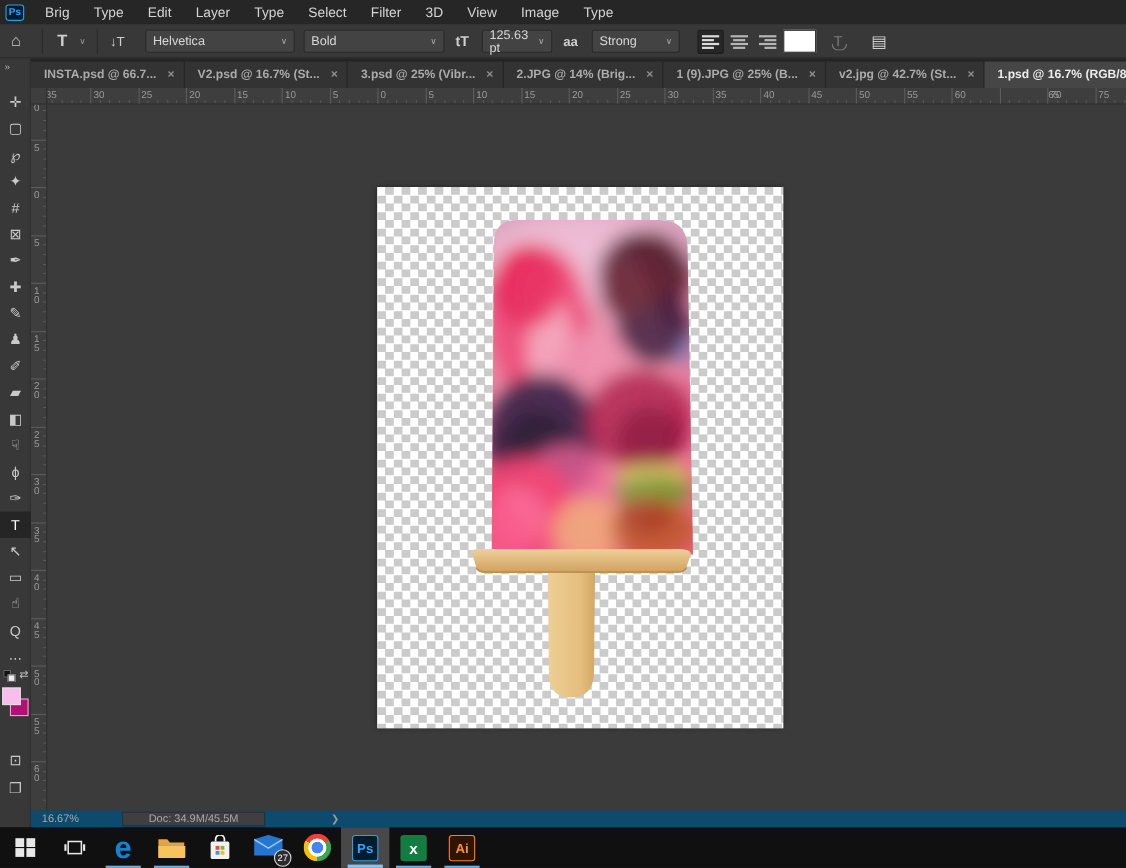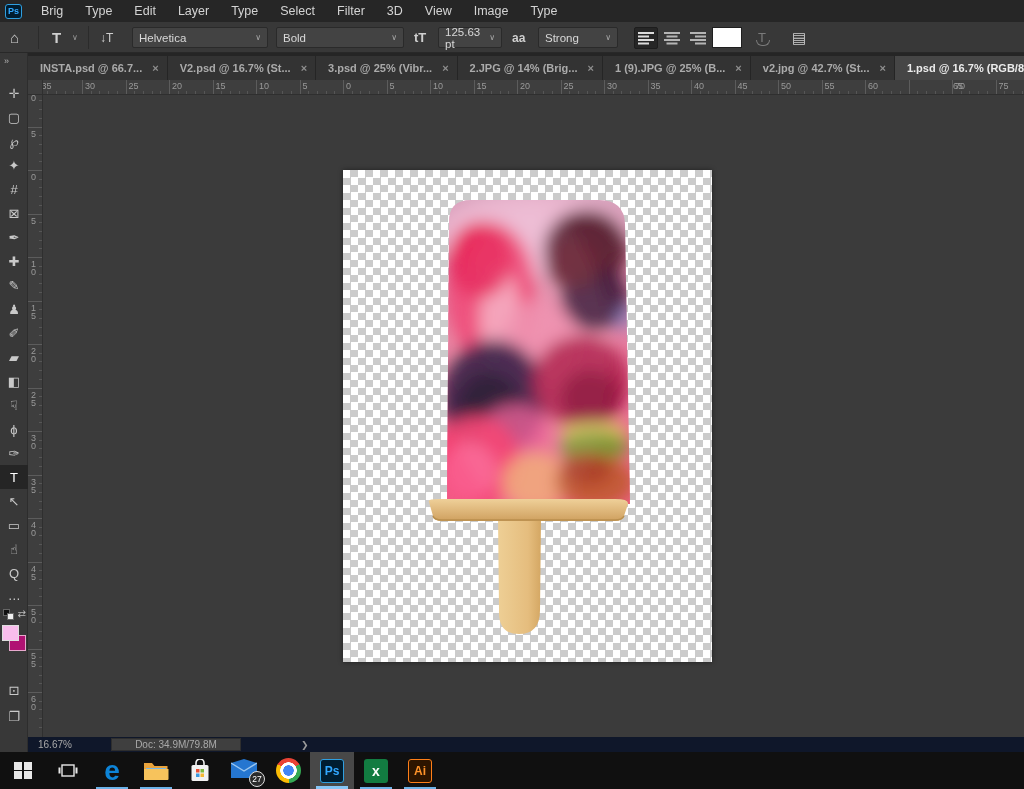--- a/index.html
+++ b/index.html
@@ -101,21 +101,21 @@
     position:absolute; left:300px; top:75px; width:369px; height:492px;
     background-color:#fff;
     background-image:conic-gradient(#cbcbcb 25%, #ffffff 0 50%, #cbcbcb 0 75%, #ffffff 0);
     background-size:15px 15px;
     box-shadow:0 0 5px rgba(0,0,0,.45);
   }
   #canvas svg { position:absolute; left:0; top:0; }
   
   #status-bar {
     position:absolute; left:28px; top:737px; width:996px; height:15px;
-    background:#0f172a; display:flex; align-items:center; color:#a9a9a9; font-size:10px; z-index:25;
+    background:#0c4a6e; display:flex; align-items:center; color:#a9a9a9; font-size:10px; z-index:25;
   }
   #status-zoom { margin-left:10px; width:55px; }
   #status-doc {
     width:130px; height:13px; background:#3f3f3f; border:1px solid #2e2e2e;
     display:flex; align-items:center; justify-content:center; margin-left:18px;
   }
   #status-chevron { margin-left:60px; font-size:9px; color:#9a9a9a; }
   
   #taskbar {
     position:absolute; left:0; top:752px; width:1024px; height:37px;
@@ -597,21 +597,21 @@
 
         <path d="M86 332 Q84 329 96 329 L272 329 Q286 329 285 334 L281 346 Q280 351 272 351 L99 351 Q91 351 90 346 Z" fill="url(#trayg)"></path>
         <path d="M90 346 Q91 350 99 350 L272 350 Q279 350 281 346" stroke="#b98f4e" stroke-width="1.5" fill="none"></path>
       </svg>
     </div>
   </div>
 
   <div id="status-bar">
     <span id="status-zoom">16.67%</span>
     <div id="status-doc">
-      <span>Doc: 34.9M/79.8M</span>
+      <span>Doc: 34.9M/45.5M</span>
     </div>
     <span id="status-chevron">❯</span>
   </div>
 
   <div id="taskbar">
     <div id="start-btn">
       <div class="win-logo">
           <span></span>
           <span></span>
           <span></span>

